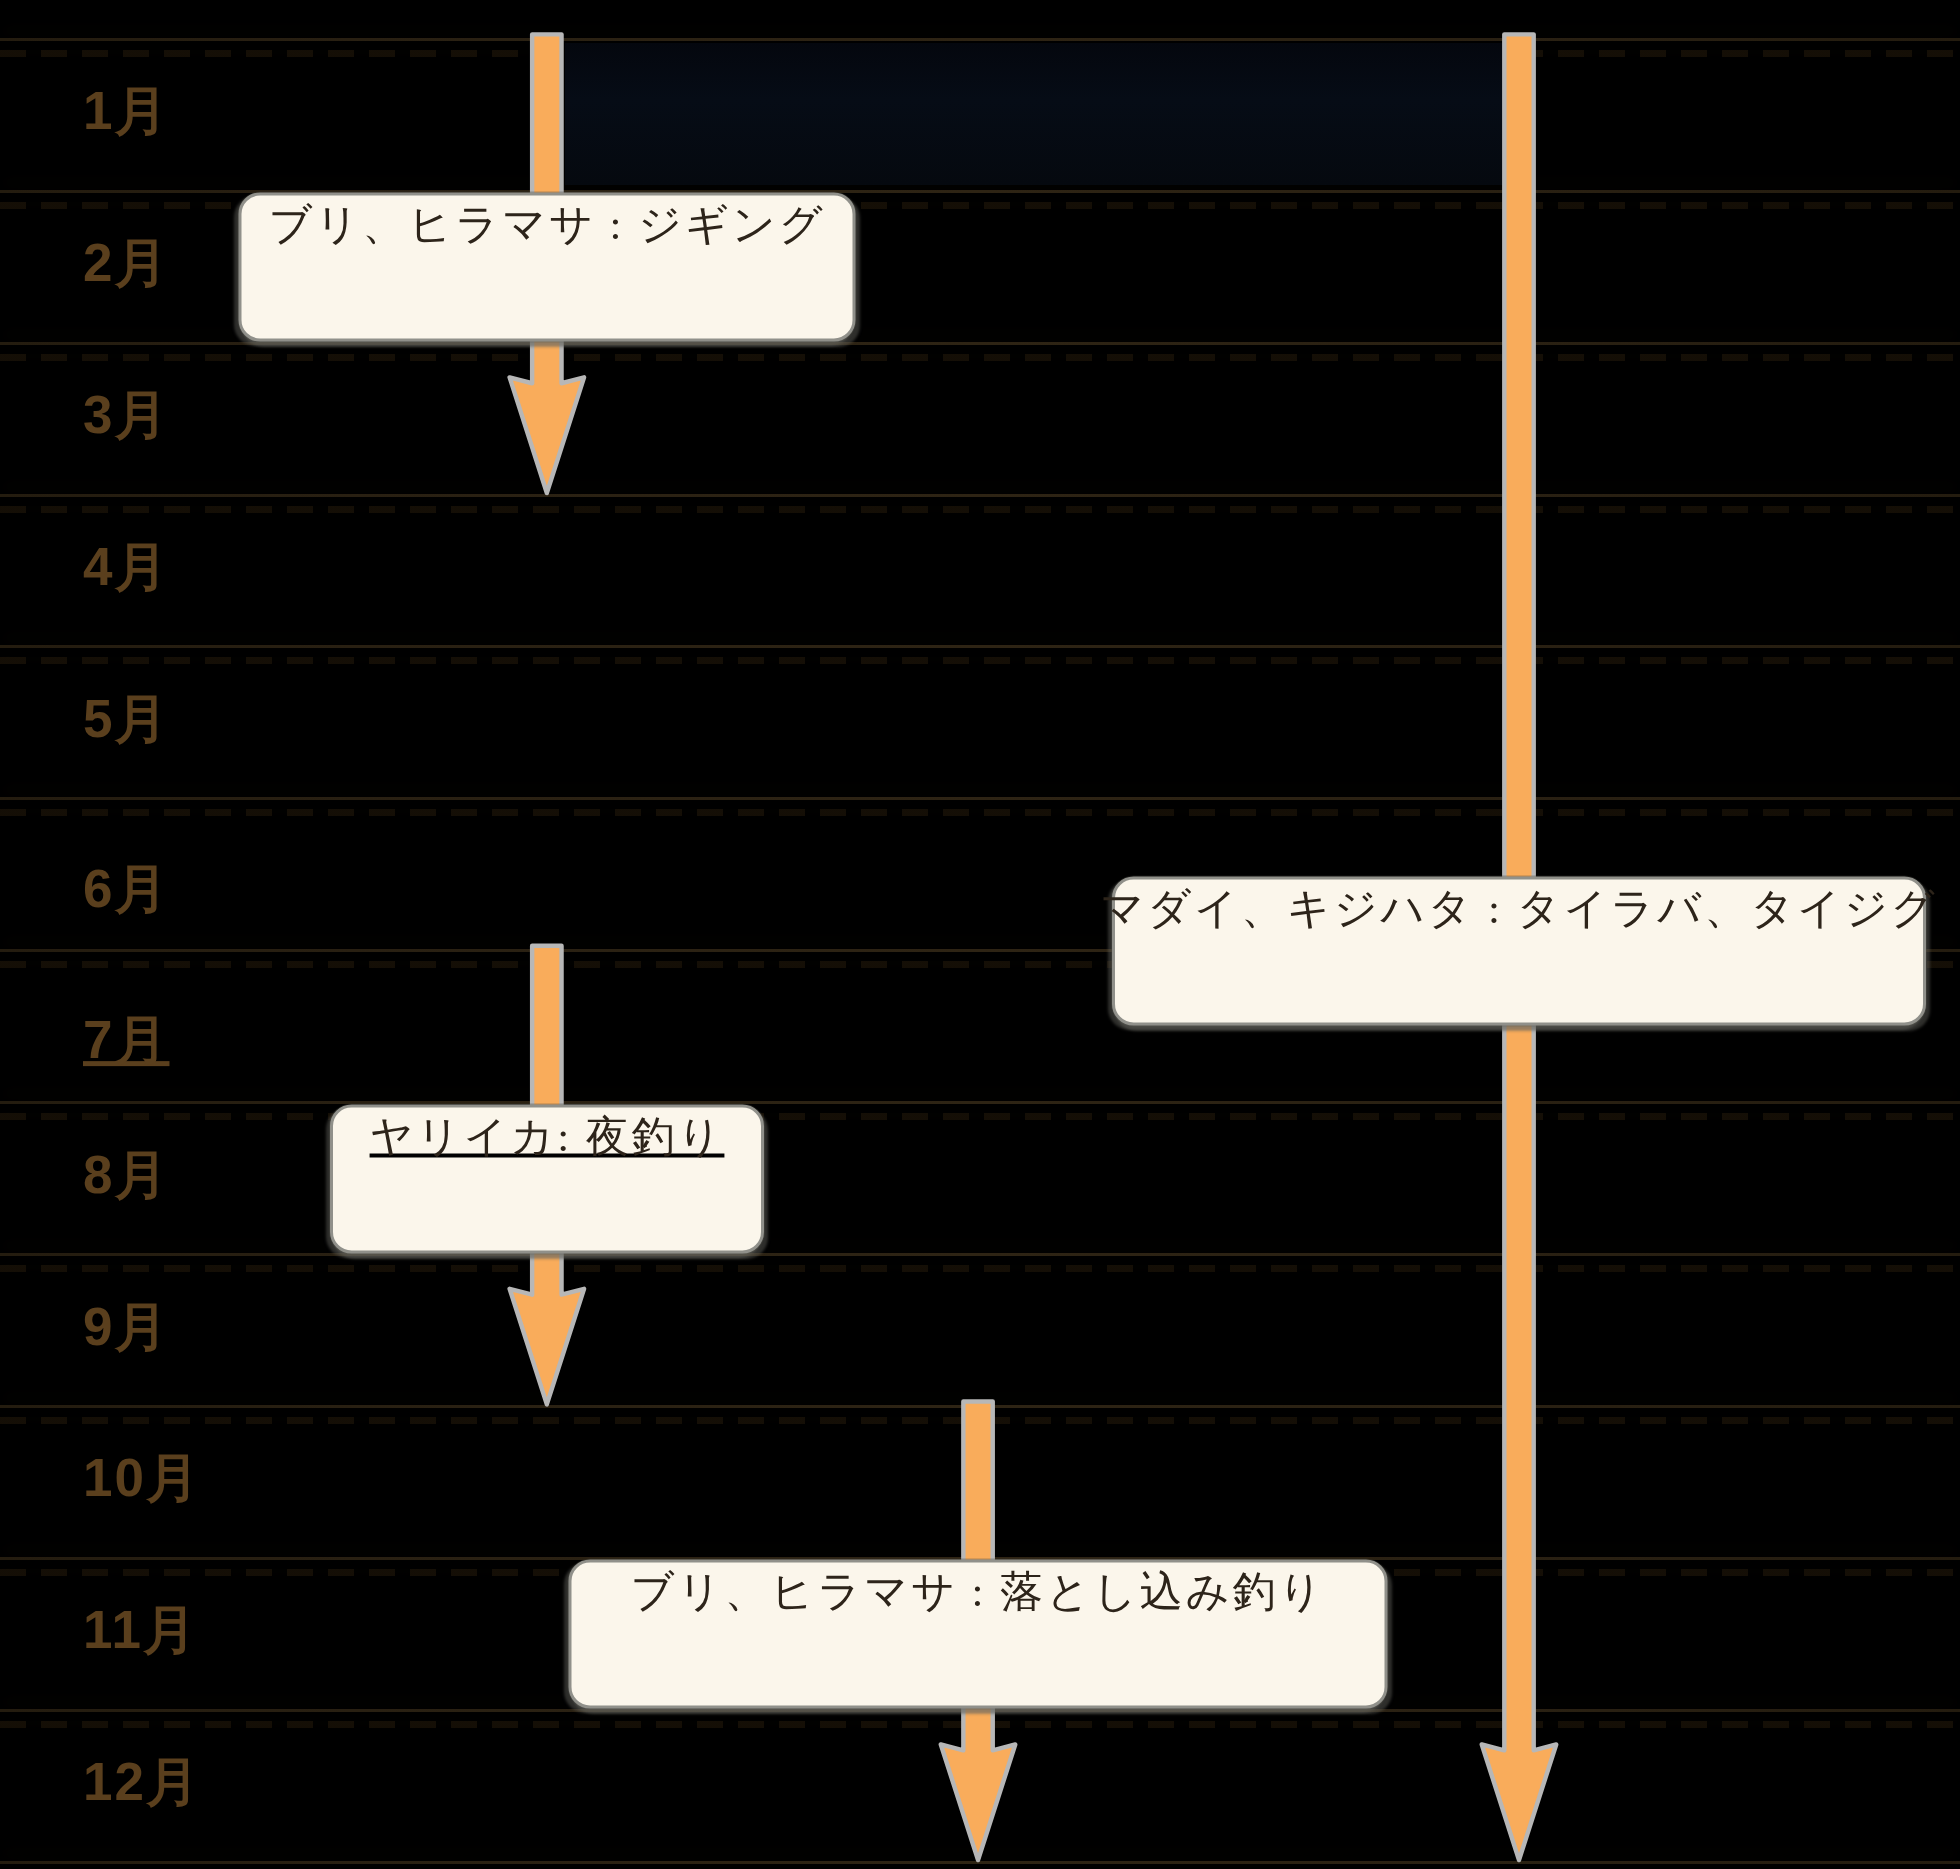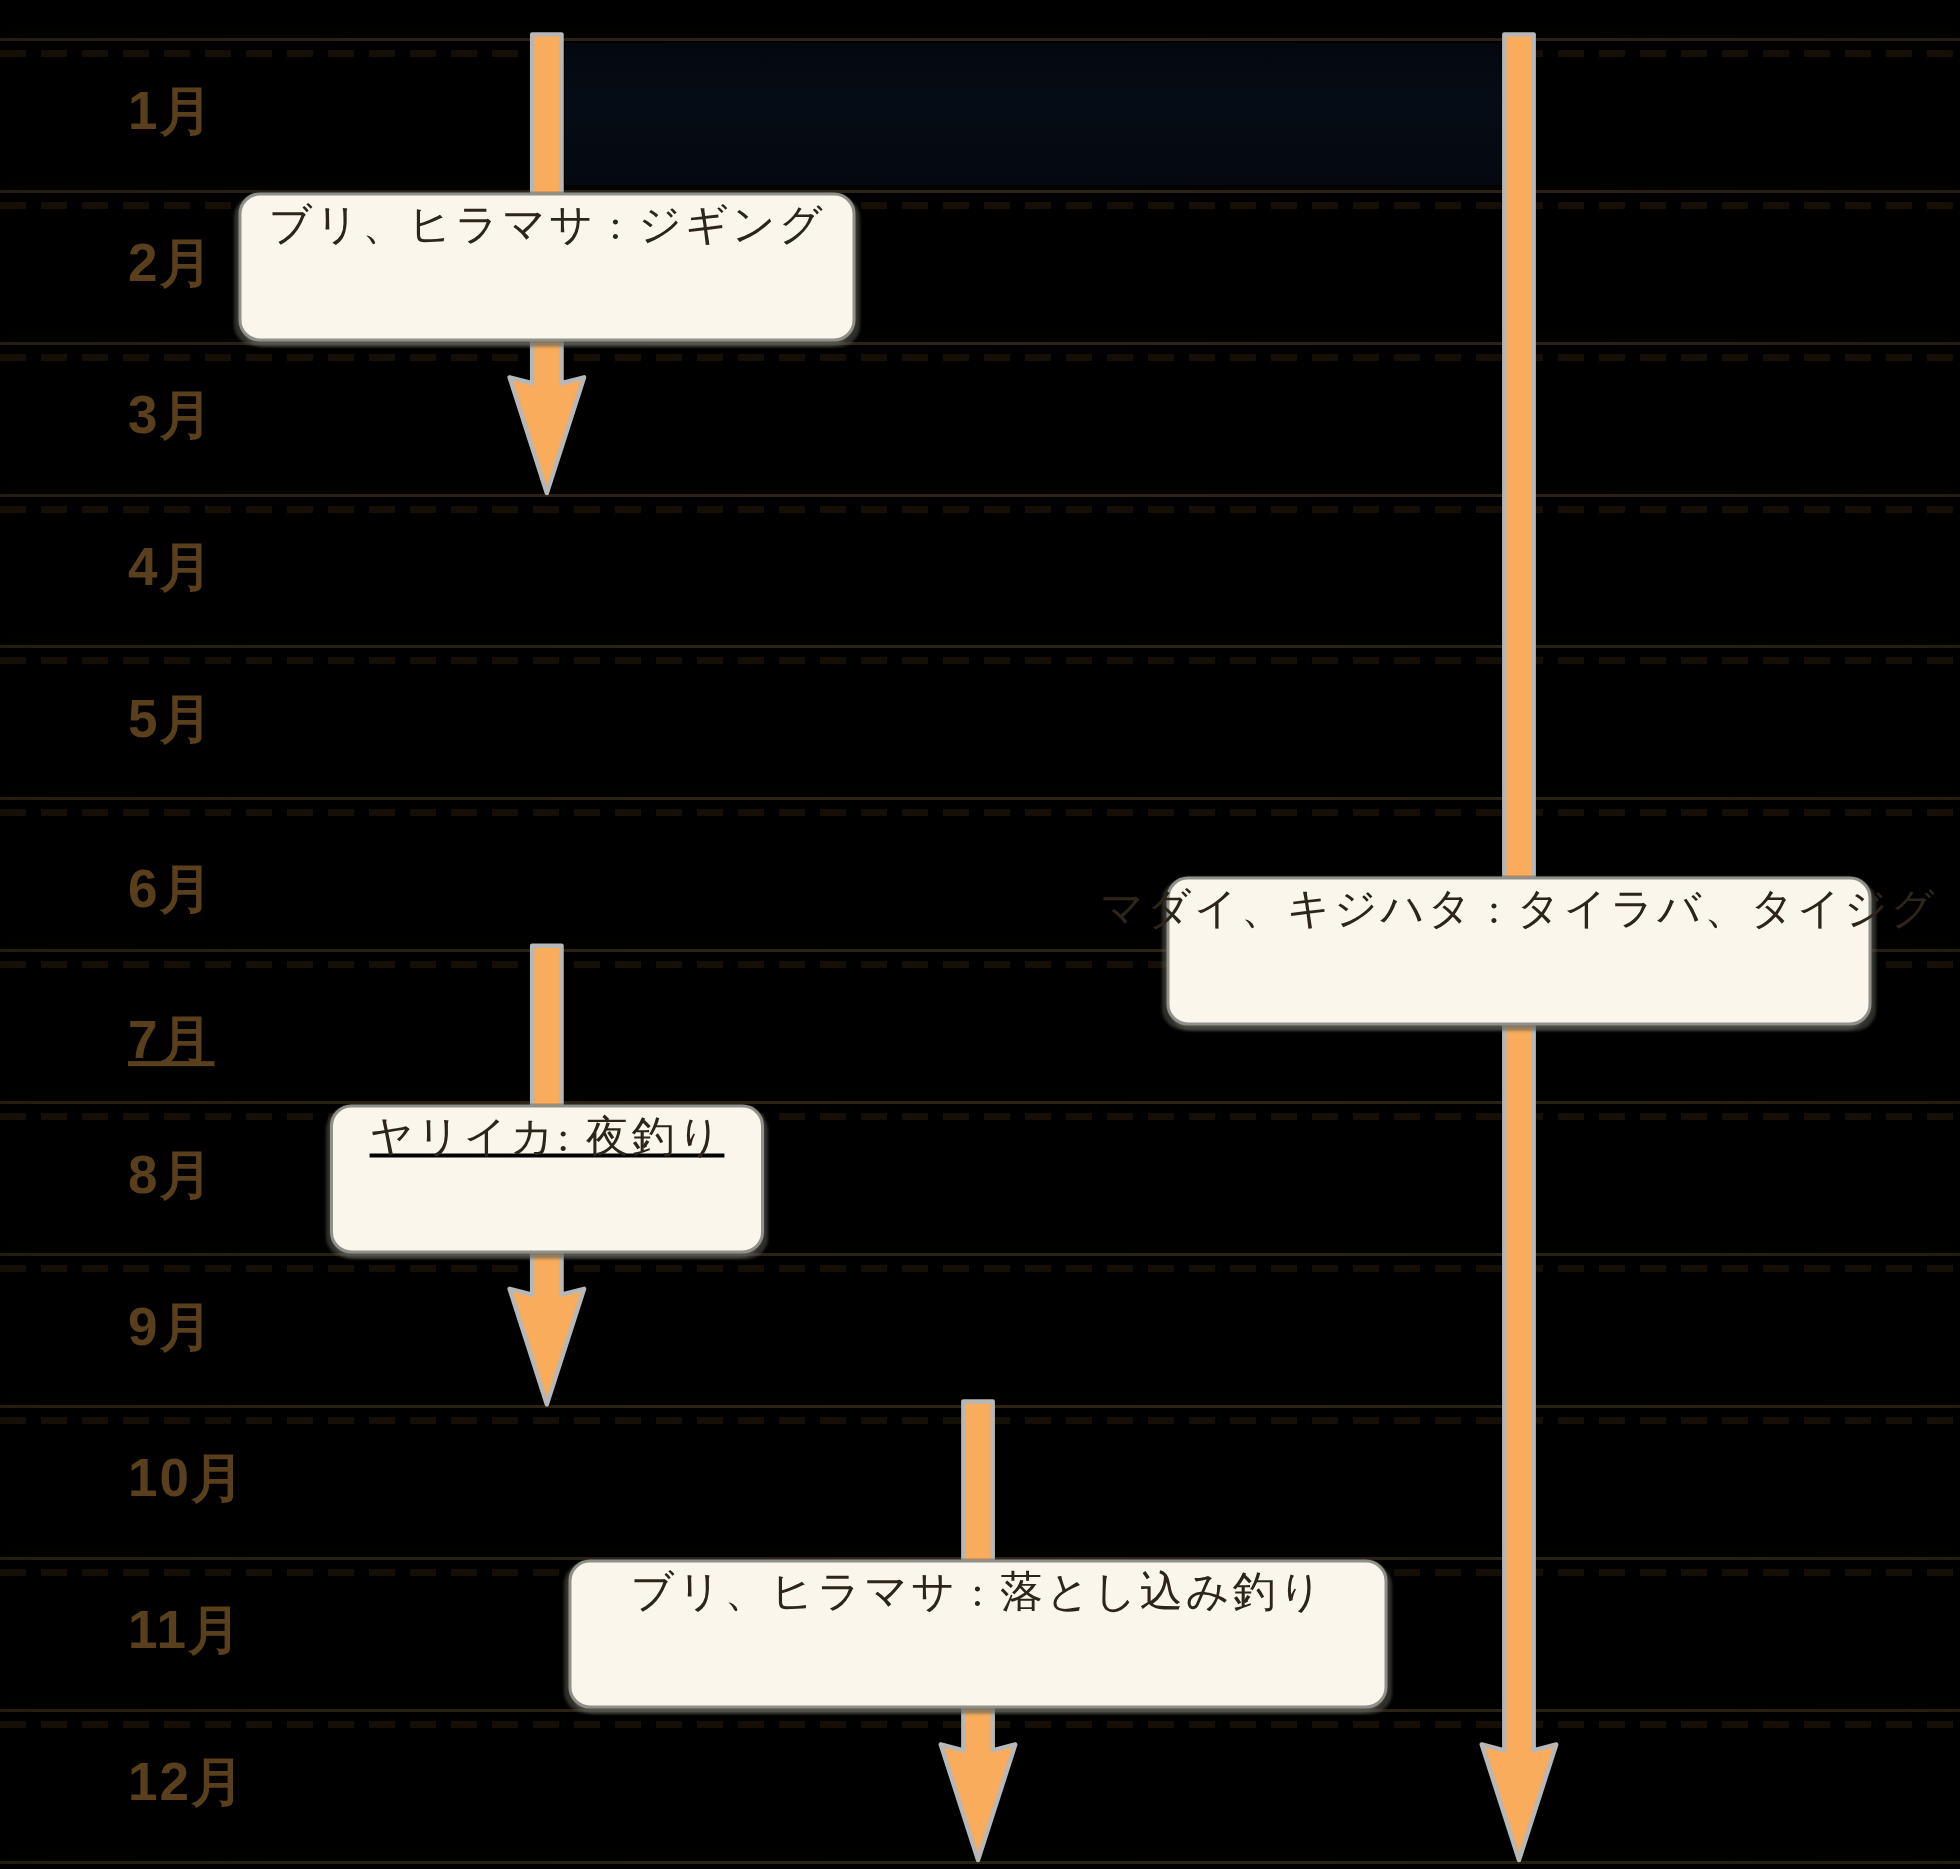--- a/index.html
+++ b/index.html
@@ -31,21 +31,20 @@
     background:repeating-linear-gradient(90deg,#181107 0 25.5px,transparent 25.5px 41px);
     opacity:.85;
   }
   .month-label{
     position:absolute;
     transform:translateY(-54%);
     color:var(--month-text);
     font-size:53px;font-weight:bold;letter-spacing:2px;
     text-shadow:0 0 2px rgba(0,0,0,.6);
     white-space:nowrap;
-    margin-left:45px;
   }
   .row-highlight{
     position:absolute;
     background:linear-gradient(180deg,#04070e 0%,var(--row-highlight) 40%,#05090f 100%);
   }
   svg.arrow-layer{position:absolute;left:0;top:0;}
   .season-box{
     position:absolute;
     transform:translate(-50%,-50%);
     height:149px;
@@ -126,21 +125,21 @@
   <svg id="arrows" class="arrow-layer" width="1960" height="1869" viewBox="0 0 2000 1907">
       <path d="M543,35 L573,35 L573,391 L596,385 L558,503 L520,385 L543,391 Z" fill="#F9AC5B" stroke="#B7B7B7" stroke-width="4.5" stroke-linejoin="round"></path>
       <path d="M1535,35 L1565,35 L1565,1786 L1588,1780 L1550,1898 L1512,1780 L1535,1786 Z" fill="#F9AC5B" stroke="#B7B7B7" stroke-width="4.5" stroke-linejoin="round"></path>
       <path d="M543,965 L573,965 L573,1321 L596,1315 L558,1433 L520,1315 L543,1321 Z" fill="#F9AC5B" stroke="#B7B7B7" stroke-width="4.5" stroke-linejoin="round"></path>
       <path d="M983,1430 L1013,1430 L1013,1786 L1036,1780 L998,1898 L960,1780 L983,1786 Z" fill="#F9AC5B" stroke="#B7B7B7" stroke-width="4.5" stroke-linejoin="round"></path>
     </svg>
   <div id="boxes">
       <div class="season-box" style="left: 547px; top: 267px; width: 617px;">
         <span class="label">ブリ、ヒラマサ : ジギング</span>
       </div>
-      <div class="season-box" style="left: 1519px; top: 951px; width: 705px;">
+      <div class="season-box" style="left: 1519px; top: 951px; width: 814px;">
         <span class="label">マダイ、キジハタ : タイラバ、タイジグ</span>
       </div>
       <div class="season-box" style="left: 547px; top: 1179px; width: 434px; text-decoration: underline;">
         <span class="label">ヤリイカ: 夜釣り</span>
       </div>
       <div class="season-box" style="left: 978px; top: 1634px; width: 819px;">
         <span class="label">ブリ、ヒラマサ : 落とし込み釣り</span>
       </div>
     </div>
 </div>

